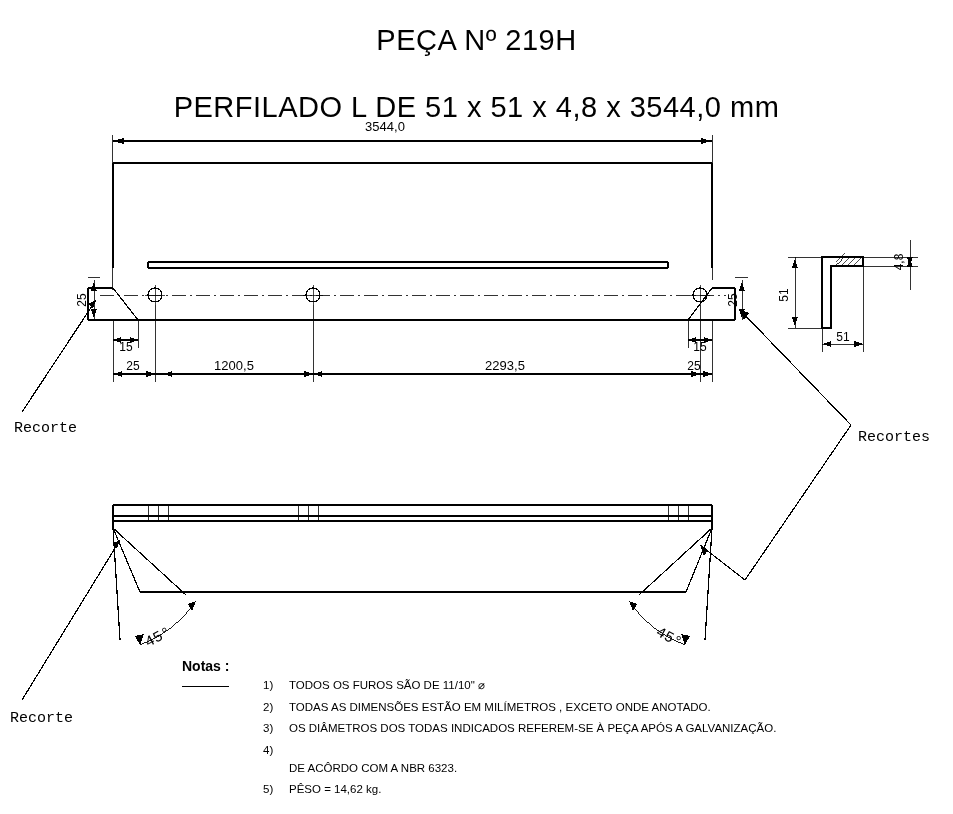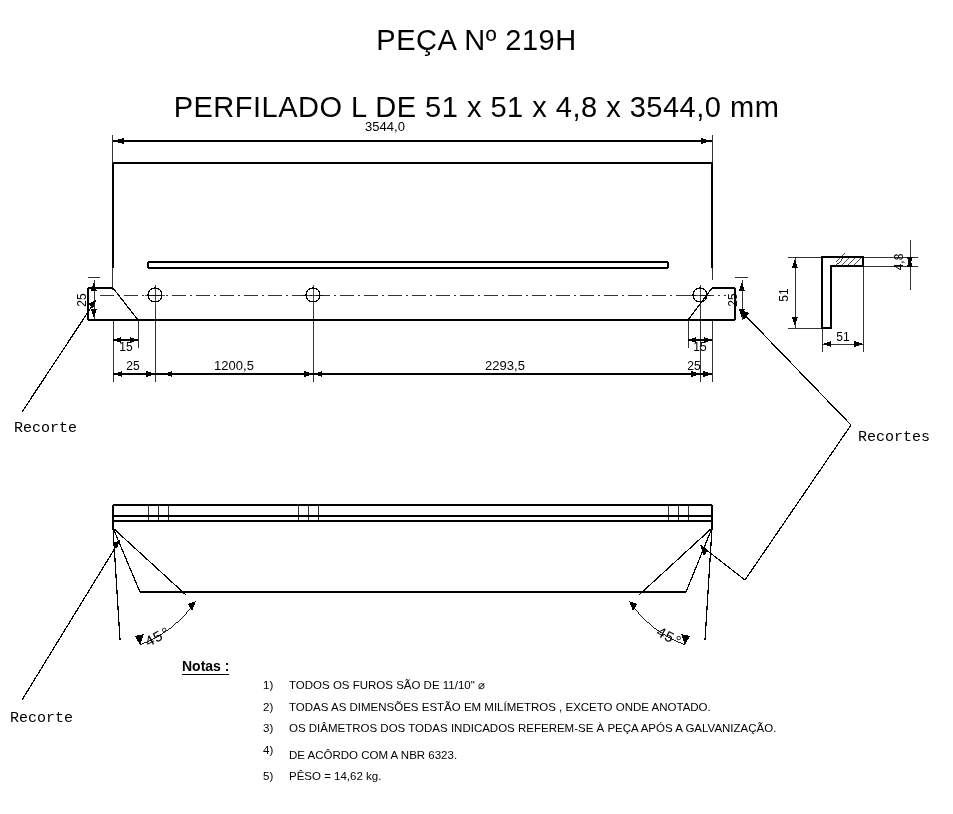--- a/index.html
+++ b/index.html
@@ -57,21 +57,21 @@
     font-size: 15px;
     fill: #000000;
   }
   .notes-title {
     position: absolute;
     left: 182px;
     top: 658px;
     font-size: 14px;
     font-weight: bold;
     border-bottom: 1px solid #000;
-    padding-bottom: 0;
+    padding-bottom: 12px;
   }
   .notes-list {
     position: absolute;
     left: 263px;
     top: 680px;
     width: 660px;
     font-size: 11.5px;
     line-height: 1.0;
   }
   .note-row {
@@ -80,21 +80,21 @@
   }
   .note-num {
     width: 26px;
     flex: 0 0 26px;
   }
   .note-txt {
     flex: 1 1 auto;
   }
   .note-txt .l2 {
     display: block;
-    margin-top: 5px;
+    margin-top: 18px;
   }
 </style>
 </head>
 <body>
 
 <div id="sheet">
 
   <div class="title-main">PEÇA Nº 219H</div>
   <div class="title-sub">PERFILADO L DE 51 x 51 x 4,8 x 3544,0 mm</div>
 

